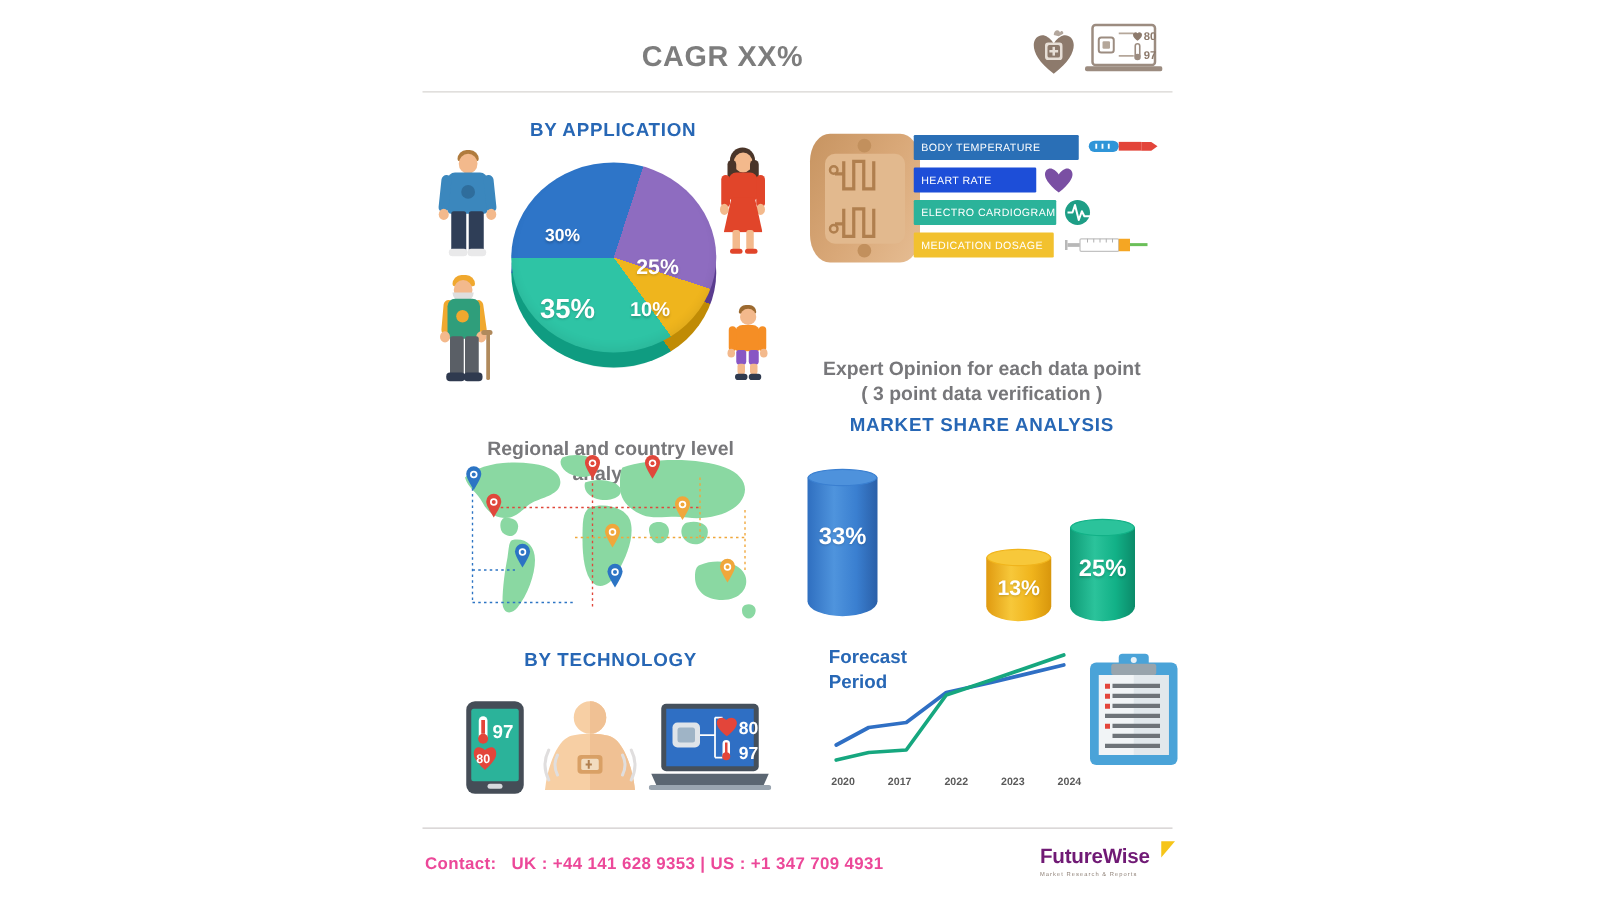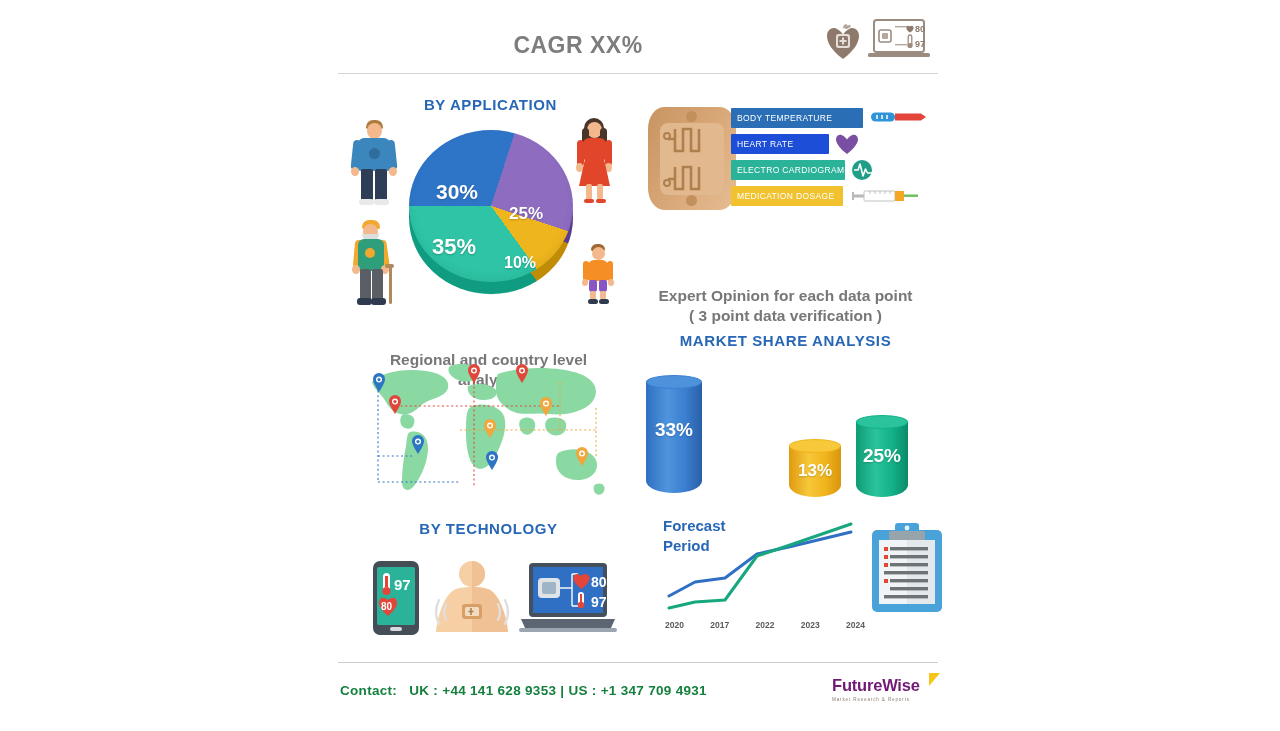--- a/index.html
+++ b/index.html
@@ -77,23 +77,23 @@
       #2e75c8 0% 30%,
       #8e6cc0 30% 55%,
       #efb51d 55% 65%,
       #2ec4a5 65% 100%);
     box-shadow: inset 0 -4px 8px rgba(0,0,0,.06);
   }
   .pie-lbl {
     position: absolute; color: #ffffff; font-weight: bold;
     text-shadow: 0 1px 2px rgba(0,0,0,.22);
   }
-  .lbl-30 { left: 30px; top: 58px; font-size: 21px; }
+  .lbl-30 { left: 30px; top: 58px; font-size: 14px; }
   .lbl-25 { left: 103px; top: 82px; font-size: 17px; }
-  .lbl-10 { left: 98px; top: 132px; font-size: 16px; }
+  .lbl-10 { left: 98px; top: 118px; font-size: 16px; }
   .lbl-35 { left: 26px; top: 112px; font-size: 22px; }
 
   
   .person { position: absolute; }
   .p-head { position: absolute; border-radius: 50%; background: #f3b98c; }
   .p-hair { position: absolute; border-radius: 8px 8px 2px 2px; }
   .p-torso { position: absolute; border-radius: 6px 6px 3px 3px; }
   .p-arm { position: absolute; border-radius: 4px; }
   .p-leg { position: absolute; border-radius: 2px 2px 3px 3px; }
   .p-shoe { position: absolute; border-radius: 3px; background: #2f3a4f; }
@@ -156,21 +156,21 @@
   .fc-head { position: absolute; left: 4px; top: 4px; font-size: 15px; font-weight: bold;
              color: #2767b5; line-height: 1.35; }
   .fc-years { position: absolute; left: 6px; top: 108px; width: 200px;
               display: flex; justify-content: space-between;
               font-size: 8.5px; color: #5a5a5a; font-weight: bold; }
 
   
   .ftr-divider { position: absolute; left: 0; top: 662px; width: 600px; height: 1px; background: #cfcccb; }
   .contact {
     position: absolute; left: 2px; top: 683px;
-    font-size: 13.5px; color: #15803d; letter-spacing: .3px; font-weight: bold;
+    font-size: 13.5px; color: #ec4899; letter-spacing: .3px; font-weight: bold;
   }
   .logo-wrap { position: absolute; right: 0px; top: 676px; width: 106px; text-align: left; }
   .logo-main { font-size: 16.5px; font-weight: bold; color: #701a75; letter-spacing: -.2px; }
   .logo-sub { font-size: 4.6px; color: #8d7f75; letter-spacing: .85px; margin-top: 2px; }
   .logo-arrow {
     position: absolute; right: -2px; top: -3px;
     width: 0; height: 0;
     border-left: 11px solid #f6c519;
     border-bottom: 13px solid transparent;
   }

